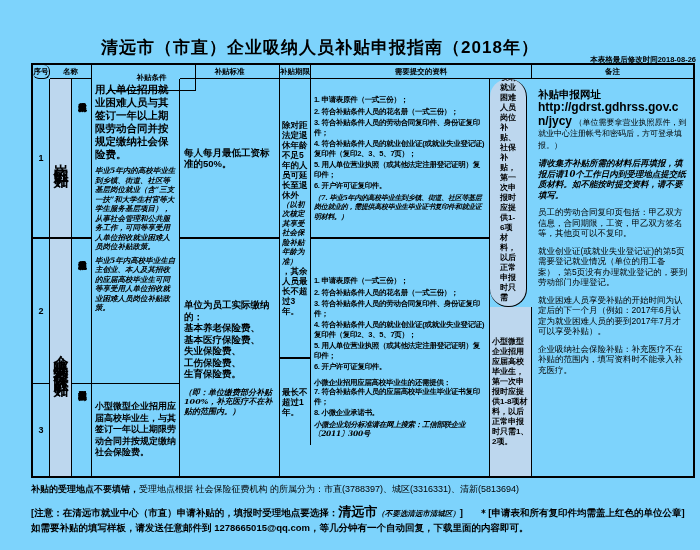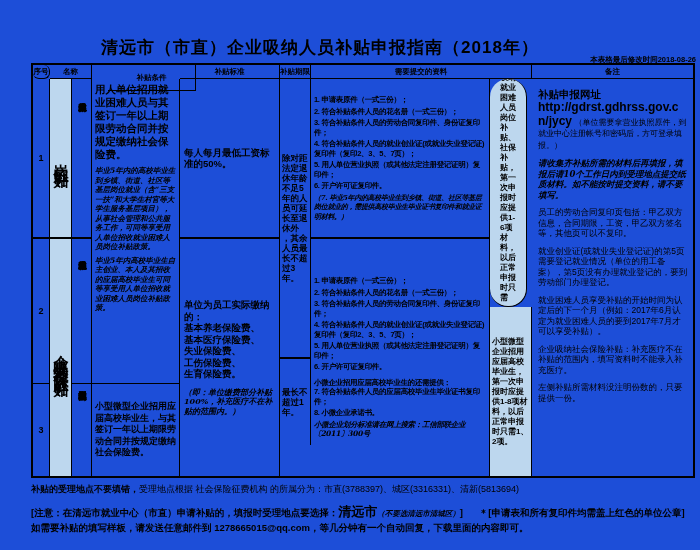--- a/index.html
+++ b/index.html
@@ -1,16 +1,16 @@
 <!DOCTYPE html>
 <html style="--blue: #bdd7ee;"><head>
 <meta charset="utf-8">
 <style>
   html,body{margin:0;padding:0;}
-  .page{position:relative;width:700px;height:550px;background:#1d4ed8;color:#000;
+  .page{position:relative;width:700px;height:550px;background:#7dd3fc;color:#000;
         font-family:"Liberation Sans",sans-serif;overflow:hidden;}
   .title{position:absolute;left:0;top:36px;width:640px;text-align:center;
          font-size:17px;font-weight:bold;letter-spacing:1px;}
   .modified{position:absolute;right:4px;top:55px;font-size:7.5px;font-weight:bold;}
   .tbl{position:absolute;left:31px;top:63px;width:664px;height:415px;
        border:2px solid #000;box-sizing:border-box;}
   .cell{position:absolute;box-sizing:border-box;border-right:1px solid #000;
         border-bottom:1px solid #000;overflow:hidden;}
   .bb2{border-bottom-width:2px;}
   .nobb{border-bottom:none;}
@@ -101,20 +101,21 @@
 基本养老保险费、
 基本医疗保险费、
 失业保险费、
 工伤保险费、
 生育保险费。</div>
       <div class="note" style="margin-top:8px;align-self:flex-start;font-size:8px;" data-name="standard-rows23-note">（即：单位缴费部分补贴100%，补充医疗不在补贴的范围内。）</div>
     </div>
 
     <div class="cell ccol bb2" style="left:247px;top:14px;width:31px;height:280px;padding:2px 2px;" data-name="period-rows12-cell">
       <div class="pertxt" data-name="period-rows12-a">除对距法定退休年龄不足5年的人员可延长至退休外</div>
+      <div class="note" data-name="period-rows12-b">（以初次核定其享受社会保险补贴年龄为准）</div>
       <div class="pertxt" data-name="period-rows12-c">，其余人员最长不超过3年。</div>
     </div>
     <div class="cell ccol nobb" style="left:247px;top:294px;width:31px;height:86px;padding:2px;" data-name="period-row3-cell">
       <div class="pertxt" data-name="period-row3-text">最长不超过1年。</div>
     </div>
 
     <div class="cell ccol mat bb2" style="left:278px;top:14px;width:179px;height:160px;padding:2px 3px;align-items:flex-start;" data-name="materials-row1-cell">
       <div class="mat-list" data-name="materials-row1-list">
           <div data-name="list-item">1. 申请表原件（一式三份）；</div>
           <div data-name="list-item">2. 符合补贴条件人员的花名册（一式三份）；</div>
@@ -151,21 +152,20 @@
 
     <div class="cell remcell nobb nobr" style="left:499px;top:14px;width:161px;height:397px;padding:10px 5px 4px 6px;" data-name="remarks-cell">
       <div class="rem-label" data-name="remarks-url-label">补贴申报网址</div>
       <span class="rem-url" data-name="remarks-url">http://gdrst.gdhrss.gov.cn/jycy</span>
       <span style="font-size:8px;" data-name="remarks-url-note">（单位需要拿营业执照原件，到就业中心注册帐号和密码后，方可登录填报。）</span>
       <div class="rem-p note" style="font-size:8.5px;line-height:10.5px;" data-name="remarks-p2">请收集齐补贴所需的材料后再填报，填报后请10个工作日内到受理地点提交纸质材料。如不能按时提交资料，请不要填写。</div>
       <div class="rem-p" data-name="remarks-p3">员工的劳动合同复印页包括：甲乙双方信息，合同期限，工资，甲乙双方签名等，其他页可以不复印。</div>
       <div class="rem-p" data-name="remarks-p4">就业创业证(或就业失业登记证)的第5页需要登记就业情况（单位的用工备案），第5页没有办理就业登记的，要到劳动部门办理登记。</div>
       <div class="rem-p" data-name="remarks-p5">就业困难人员享受补贴的开始时间为认定后的下一个月（例如：2017年6月认定为就业困难人员的要到2017年7月才可以享受补贴）。</div>
       <div class="rem-p" data-name="remarks-p6">企业吸纳社会保险补贴：补充医疗不在补贴的范围内，填写资料时不能录入补充医疗。</div>
-      <div class="rem-p" data-name="remarks-p7">左侧补贴所需材料没注明份数的，只要提供一份。</div>
     </div>
 
   </div>
 
   <div class="footer1" data-name="footer-location-note">
     <span class="f-bold" data-name="footer-location-bold">补贴的受理地点不要填错，</span><span data-name="footer-location-rest">受理地点根据 社会保险征费机构 的所属分为：市直(3788397)、城区(3316331)、清新(5813694)</span>
   </div>
   <div class="footer2" data-name="footer-attention-note">
     <span data-name="footer-attention-a">[注意：在清远市就业中心（市直）申请补贴的，填报时受理地点要选择：</span><span class="f-city" data-name="footer-attention-city">清远市</span><span class="f-small" data-name="footer-attention-small">（不要选清远市清城区）</span><span data-name="footer-attention-close">]</span><span class="f-gap" data-name="footer-gap"></span><span data-name="footer-stamp-note">＊[申请表和所有复印件均需盖上红色的单位公章]</span>
   </div>

